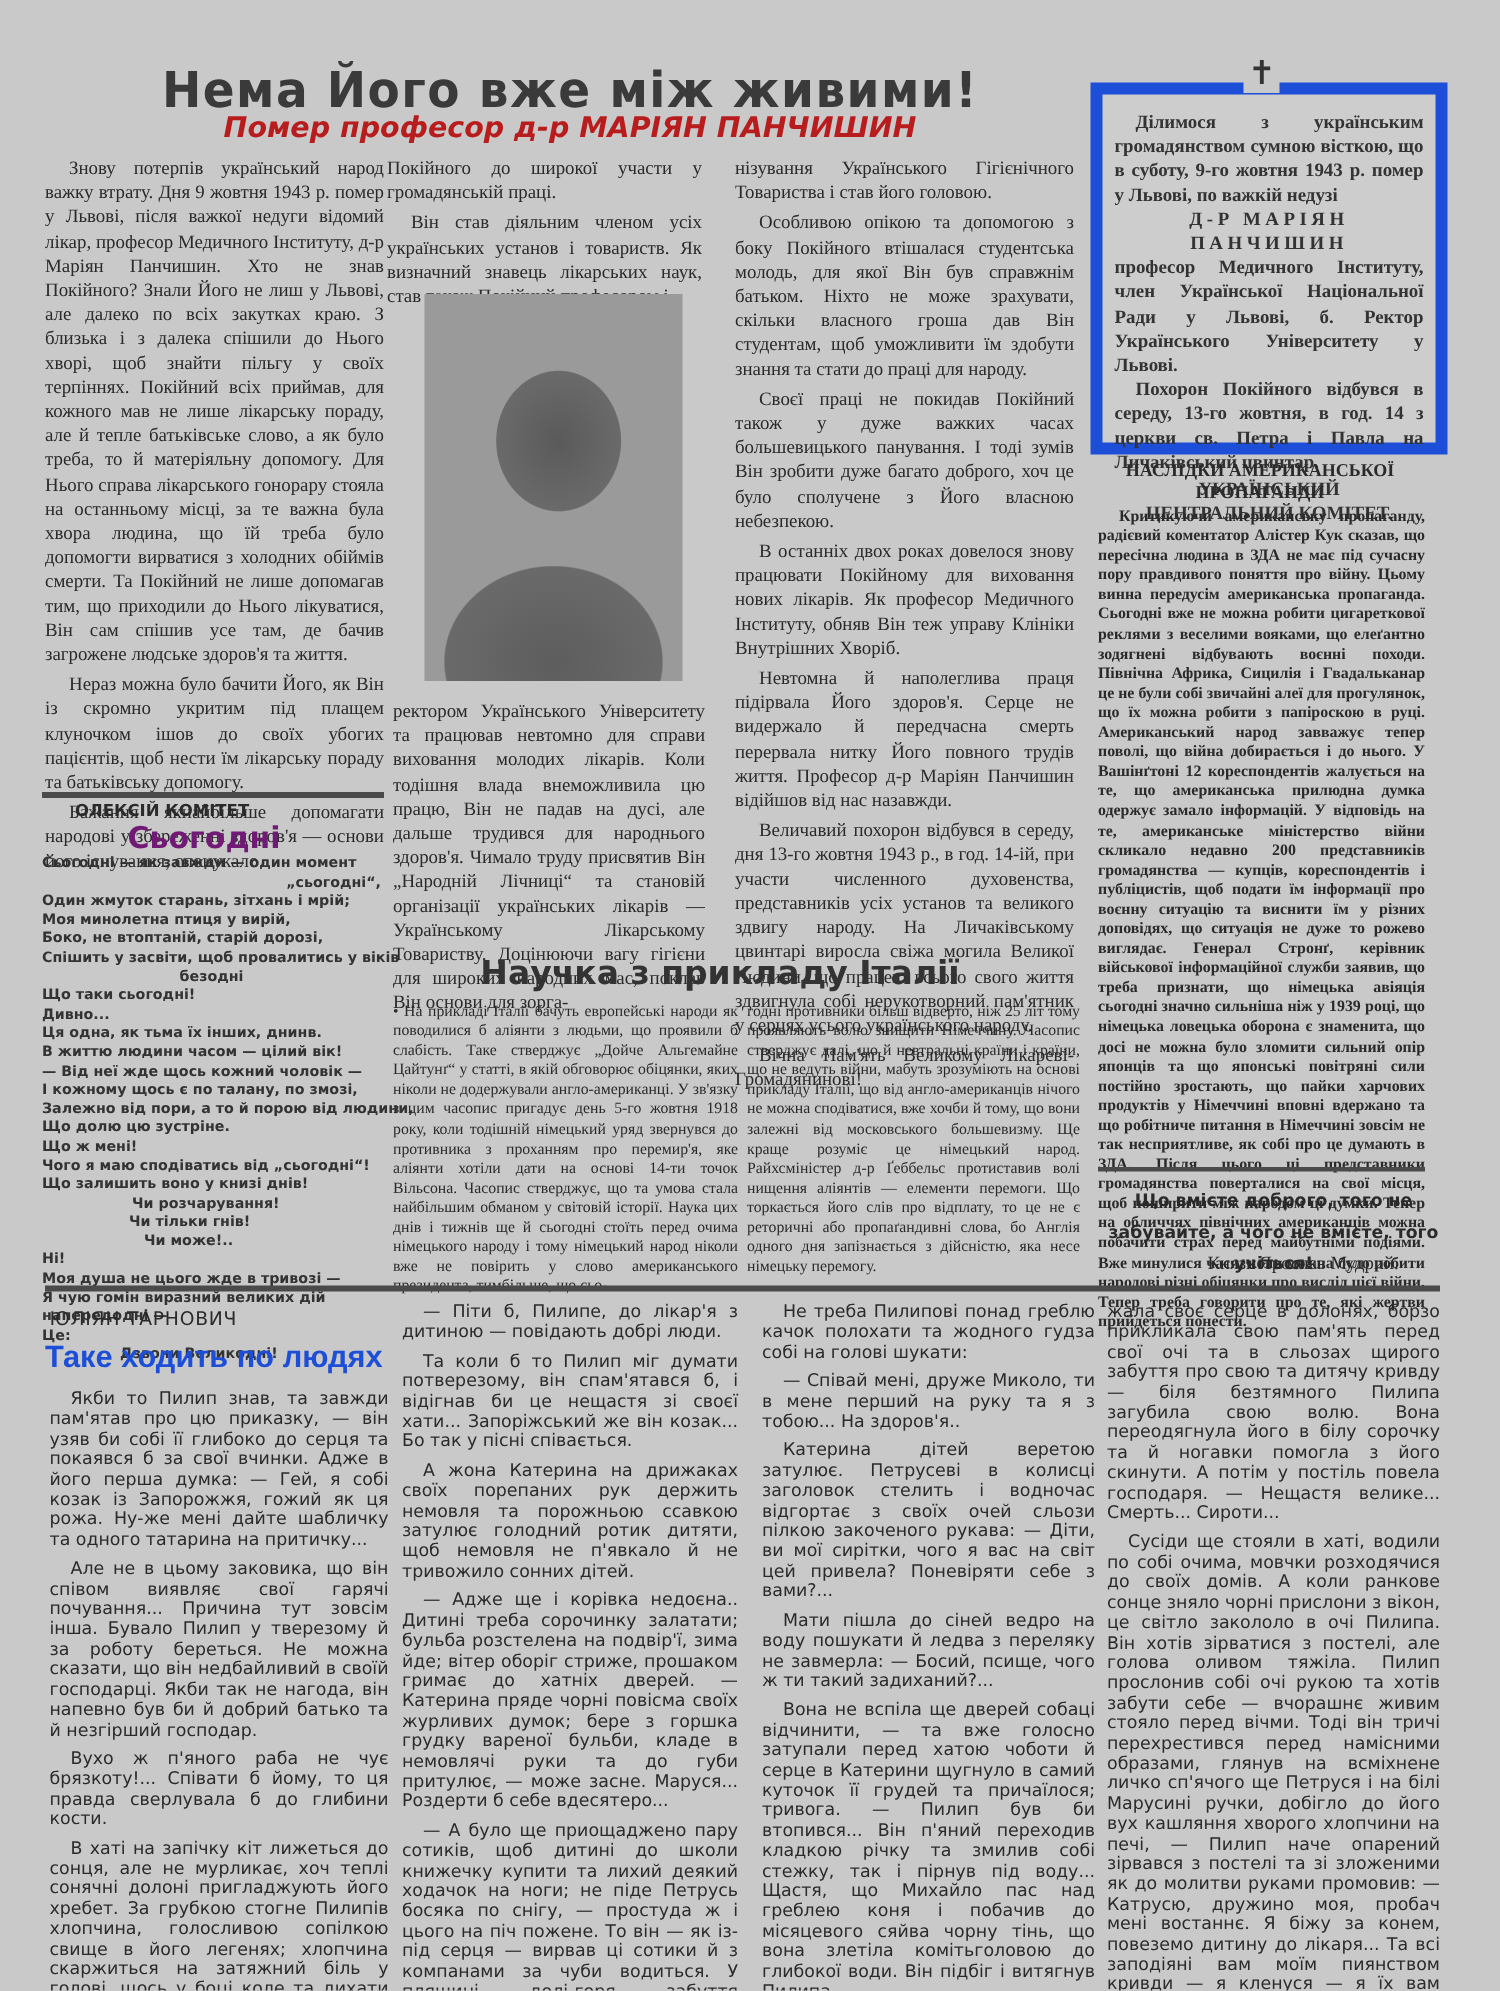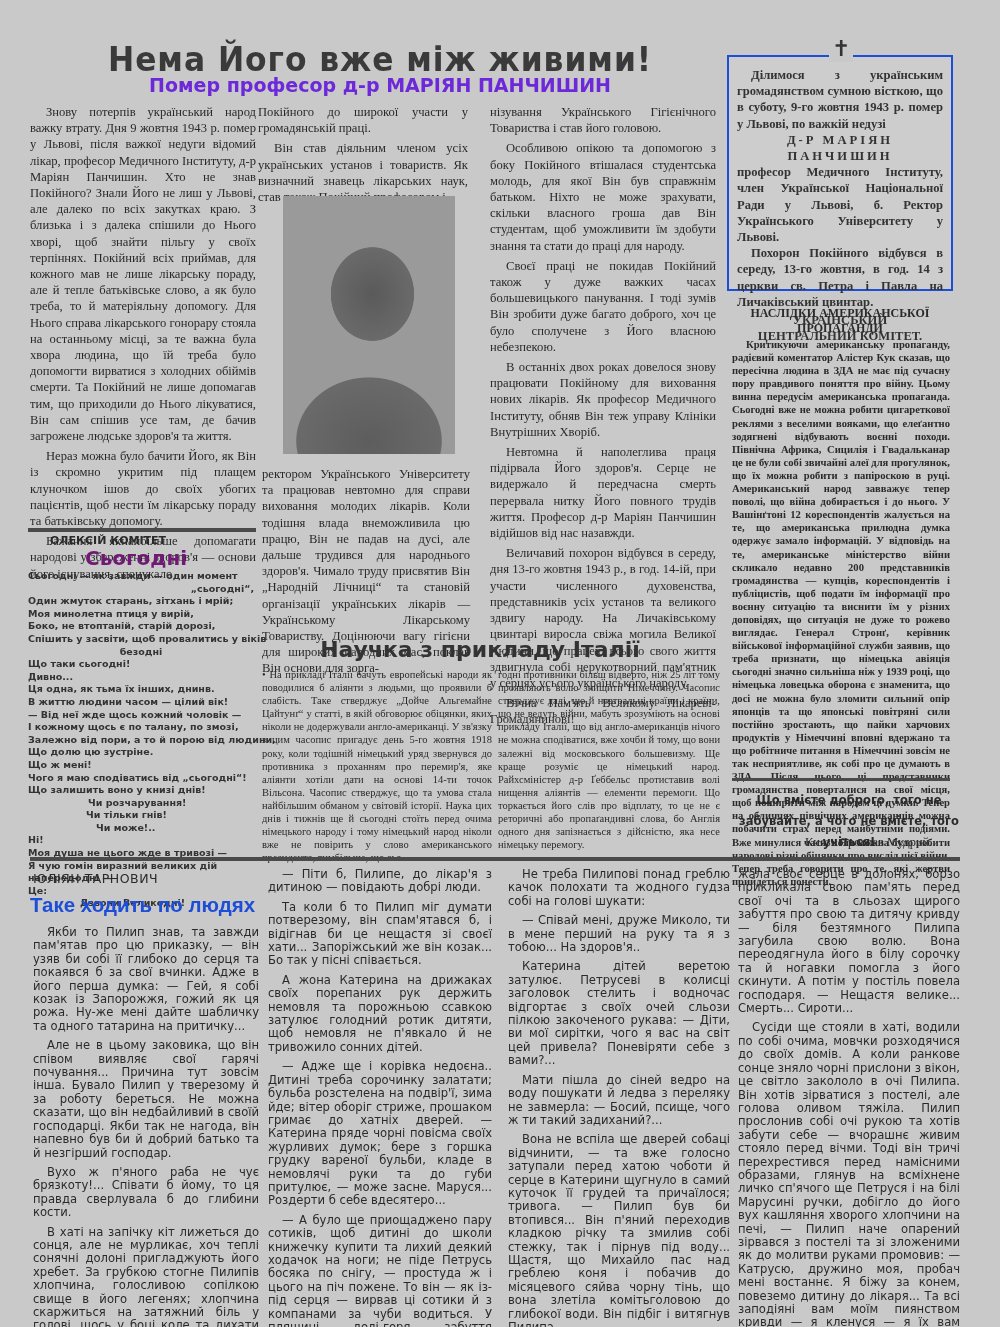--- a/index.html
+++ b/index.html
@@ -3,22 +3,22 @@
 <meta charset="utf-8">
 <style>
   html,body{margin:0;padding:0;}
   body{width:1000px;height:1327px;background:#c9c9c9;position:relative;overflow:hidden;
        font-family:"Liberation Serif","DejaVu Serif",serif;color:#2a2a2a;}
   .col{position:absolute;font-size:12.6px;line-height:16.2px;text-align:justify;}
   .col p{margin:0 0 4px 0;text-indent:16px;}
   .headline{position:absolute;left:80px;top:40px;width:600px;text-align:center;
        font-family:"DejaVu Sans",sans-serif;font-weight:bold;font-size:33px;letter-spacing:1px;color:#3a3a3a;transform:scaleX(0.95);}
   .subhead{position:absolute;left:120px;top:74px;width:520px;text-align:center;
-       font-family:"DejaVu Sans",sans-serif;font-weight:bold;font-size:19px;color:#6d28d9;}
-  .notice{position:absolute;left:727px;top:55px;width:222px;height:232px;border:2px solid #1d4ed8;background:#cdcdcd;}
+       font-family:"DejaVu Sans",sans-serif;font-weight:bold;font-size:19px;color:#b91c1c;font-style:italic;}
+  .notice{position:absolute;left:727px;top:55px;width:222px;height:232px;border:8px solid #1d4ed8;background:#cdcdcd;}
   .notice .txt{position:absolute;left:8px;top:10px;width:206px;font-weight:bold;font-size:12.6px;line-height:16.2px;text-align:justify;color:#333;}
   .notice .name{letter-spacing:3px;text-align:center;}
   .notice .sign{text-align:center;margin-top:2px;}
   .cross{position:absolute;left:829px;top:36px;font-size:22px;color:#333;background:#c9c9c9;padding:0 3px;}
   .rule{position:absolute;height:4px;background:#4a4a4a;}
   .photo{position:absolute;left:283px;top:196px;width:172px;height:258px;
        background:radial-gradient(ellipse 40% 30% at 52% 38%,#5a5a5a 0%,#6a6a6a 60%,transparent 61%),
                   radial-gradient(ellipse 60% 35% at 50% 95%,#5d5d5d 0%,#6a6a6a 70%,transparent 71%),#9a9a9a;}
   .italyhead{position:absolute;left:310px;top:637px;width:340px;text-align:center;
        font-family:"DejaVu Sans",sans-serif;font-weight:bold;font-size:22px;color:#333;}

